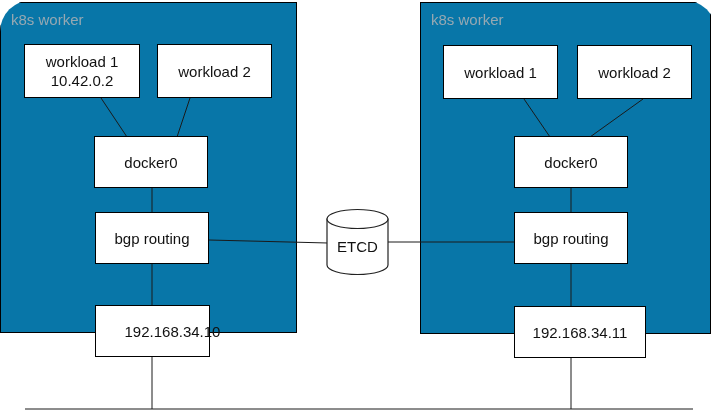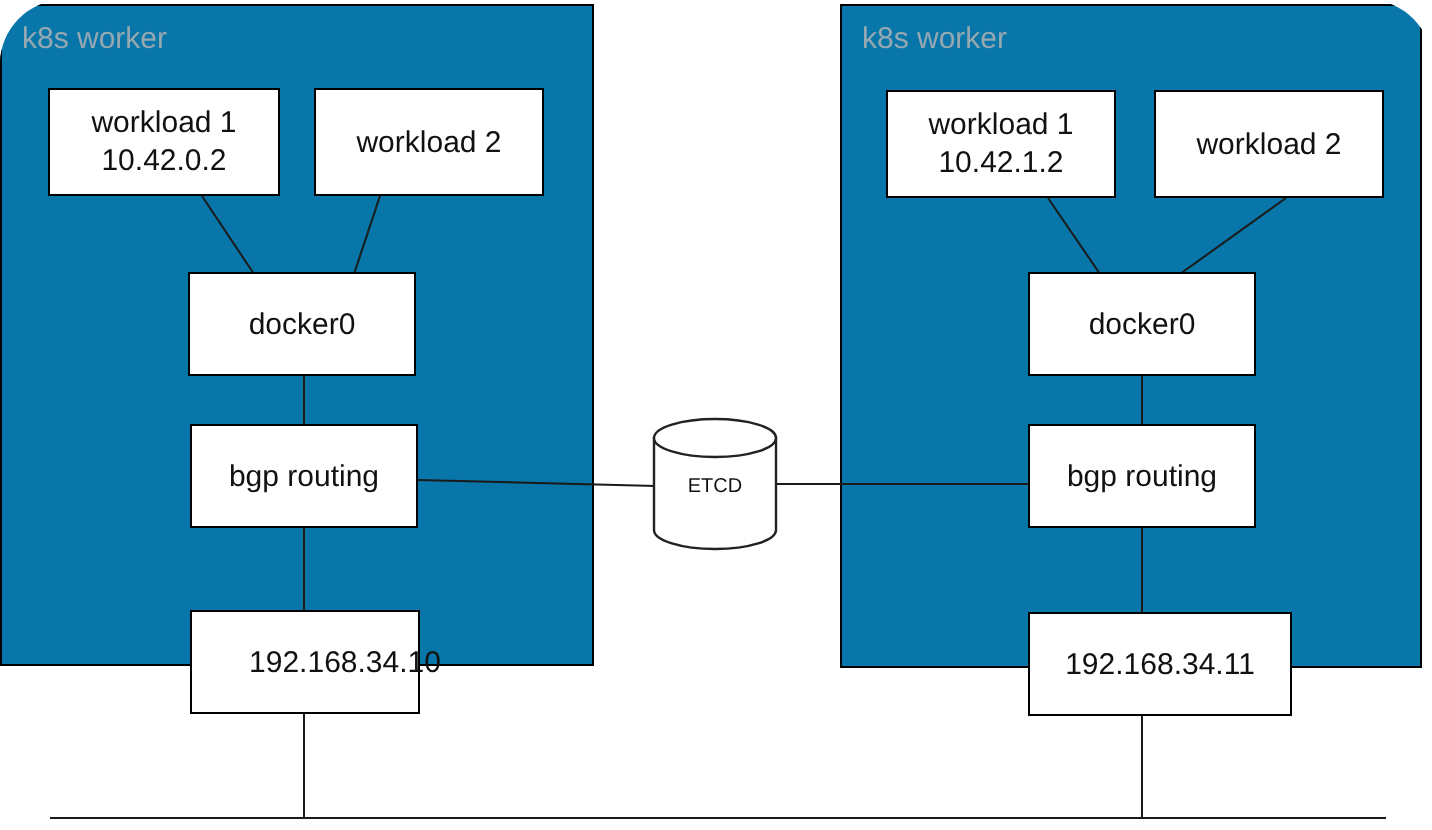--- a/index.html
+++ b/index.html
@@ -51,21 +51,21 @@
     color: #111111;
     text-align: center;
     z-index: 3;
   }
   .etcd-label {
     position: absolute;
     left: 327px;
     top: 238px;
     width: 61px;
     text-align: center;
-    font-size: 10px;
+    font-size: 15px;
     color: #111111;
     z-index: 4;
   }
   
   .wl1-left   { left: 24px;  top: 44px;  width: 116px; height: 54px; }
   .wl2-left   { left: 157px; top: 44px;  width: 115px; height: 54px; }
   .docker-left{ left: 94px;  top: 136px; width: 114px; height: 52px; }
   .bgp-left   { left: 95px;  top: 212px; width: 114px; height: 52px; }
   .ip-left    { left: 95px;  top: 305px; width: 115px; height: 52px; padding-left: 40px; }
   .wl1-right  { left: 443px; top: 45px;  width: 115px; height: 54px; }
@@ -129,21 +129,20 @@
   </div>
   <div class="node bgp-left">
     <span>bgp routing</span>
   </div>
   <div class="node ip-left">
     <span>192.168.34.10</span>
   </div>
 
   <div class="node wl1-right">
     <span>workload 1</span>
-    <span>10.42.1.2</span>
   </div>
   <div class="node wl2-right">
     <span>workload 2</span>
   </div>
   <div class="node docker-right">
     <span>docker0</span>
   </div>
   <div class="node bgp-right">
     <span>bgp routing</span>
   </div>

